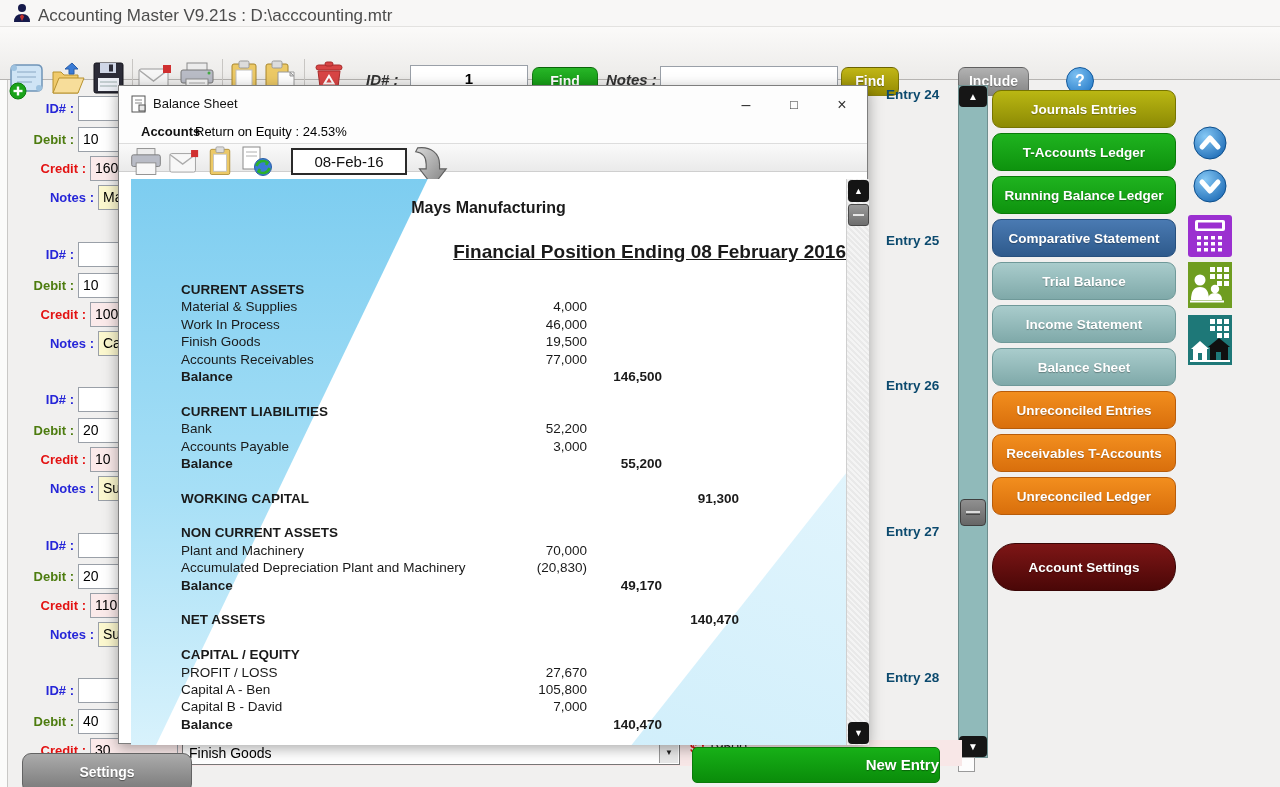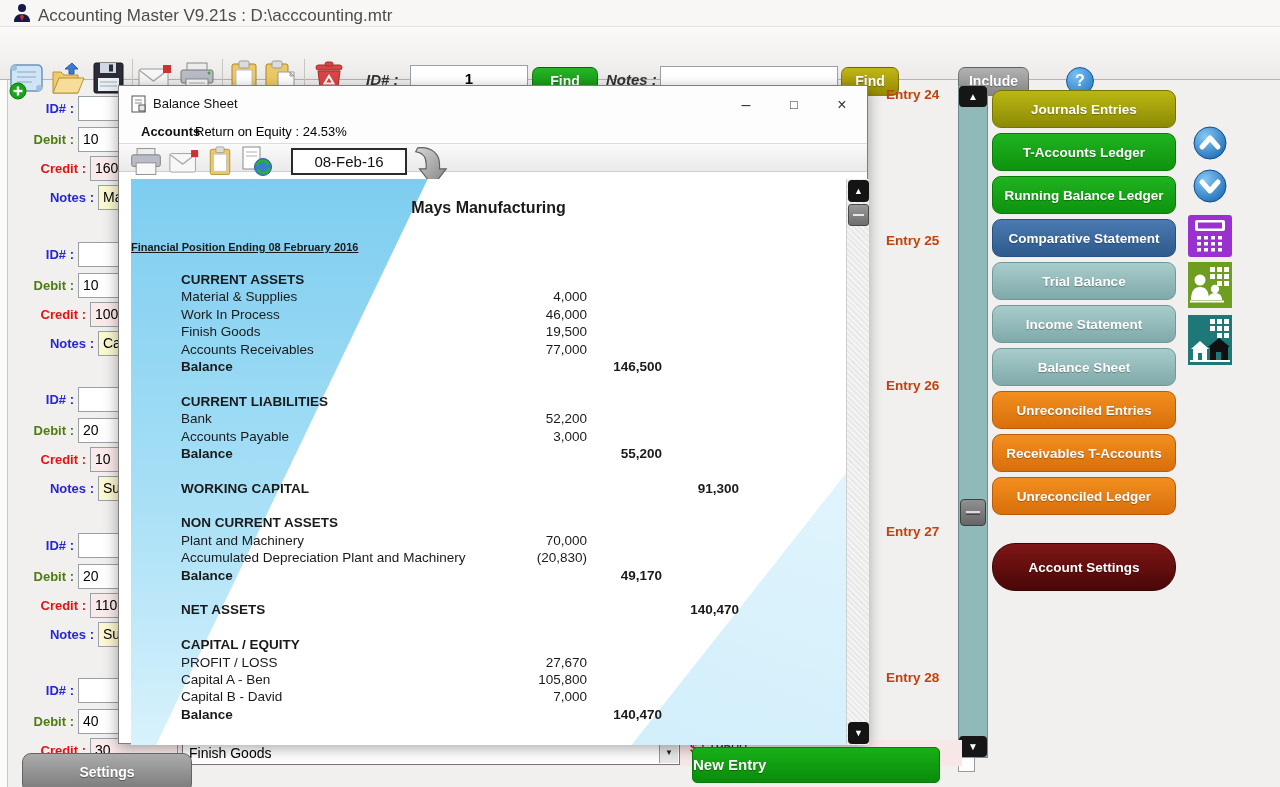--- a/index.html
+++ b/index.html
@@ -54,26 +54,26 @@
   
   #bottom-strip { position:absolute; left:178px; top:740px; width:784px; height:26px; background:#f8e7e7; z-index:10; }
   #account-select { position:absolute; left:4px; top:1px; width:498px; height:24px; background:#fff;
                     border:1px solid #777; font-size:14px; line-height:22px; padding-left:6px; cursor:pointer; }
   #account-select .dd-box { position:absolute; right:1px; top:1px; width:19px; height:20px; background:#e8e8e8;
                     border-left:1px solid #999; text-align:center; font-size:8px; line-height:20px; color:#222; }
   #currency-label { position:absolute; left:512px; top:0px; color:#e01010; font-weight:bold; font-size:13px; z-index:12; }
   #amount-value { position:absolute; left:530px; top:-1px; font-size:14px; color:#222; z-index:12; }
   #new-entry-btn { position:absolute; left:692px; top:747px; width:248px; height:36px; z-index:55;
                    border-radius:5px; background:linear-gradient(180deg,#17b017,#0a8c0a); border:1px solid #0a7a0a;
-                   color:#fff; font-weight:bold; font-size:15px; text-align:left; line-height:34px;
+                   color:#fff; font-weight:bold; font-size:15px; text-align:right; line-height:34px;
                    text-shadow:0 1px 1px rgba(0,0,0,.35); cursor:pointer; }
 
   
   #markers { position:absolute; left:886px; top:87px; width:60px; }
-  .marker { height:17px; margin-bottom:128.7px; font-weight:bold; font-size:13.5px; color:#c2410c; white-space:nowrap; }
+  .marker { height:17px; margin-bottom:128.7px; font-weight:bold; font-size:13.5px; color:#0c4a6e; white-space:nowrap; }
 
   
   #main-scroll { position:absolute; left:958px; top:85px; width:30px; height:673px;
                  background:#90baba; border:1px solid #6f8f8f; }
   .sb-btn { position:absolute; left:0; width:28px; height:21px; background:#161616; border-radius:4px;
             color:#fff; text-align:center; font-size:10px; line-height:21px; cursor:pointer; }
   #main-scroll-up { top:0; }
   #main-scroll-down { top:650px; }
   #main-thumb { position:absolute; left:1px; top:413px; width:26px; height:27px; cursor:grab;
                 background:linear-gradient(180deg,#909090,#666); border:1px solid #3f3f3f; border-radius:4px; }
@@ -119,21 +119,21 @@
 
   
   #doc { position:absolute; left:12px; top:93px; width:715px; height:566px; background:#fff; overflow:hidden; }
   .wedge { position:absolute; inset:0; z-index:1; }
   #wedge-main { background:linear-gradient(180deg,#7dcdf0 0%, #a6dff6 55%, #d8f2fc 100%);
                 clip-path:polygon(0 0, 41.5% 0, 3.5% 100%, 0 100%); }
   #wedge-corner { background:linear-gradient(200deg,#eef9fe,#c9ecfa);
                 clip-path:polygon(100% 52%, 100% 100%, 70% 100%); }
   #doc-content { position:relative; z-index:2; color:#1a1a1a; }
   #doc-company { margin-top:20px; text-align:center; font-size:16px; font-weight:bold; }
-  #doc-subtitle { margin-top:24px; text-align:left; font-size:11px; font-weight:bold; text-decoration:underline; }
+  #doc-subtitle { margin-top:24px; text-align:right; font-size:19px; font-weight:bold; text-decoration:underline; }
   #report { margin-top:18px; }
   .rrow { display:grid; grid-template-columns:1fr 90px 75px 77px; height:17.4px;
           padding-left:50px; padding-right:107px; font-size:13.5px; line-height:17.4px; }
   .rrow .rl { overflow:hidden; white-space:nowrap; }
   .rrow .rc { text-align:right; }
   .rrow.bold { font-weight:bold; }
   .rrow.sp { height:17.4px; }
 
   
   #doc-scroll { position:absolute; left:727px; top:93px; width:23px; height:566px;

